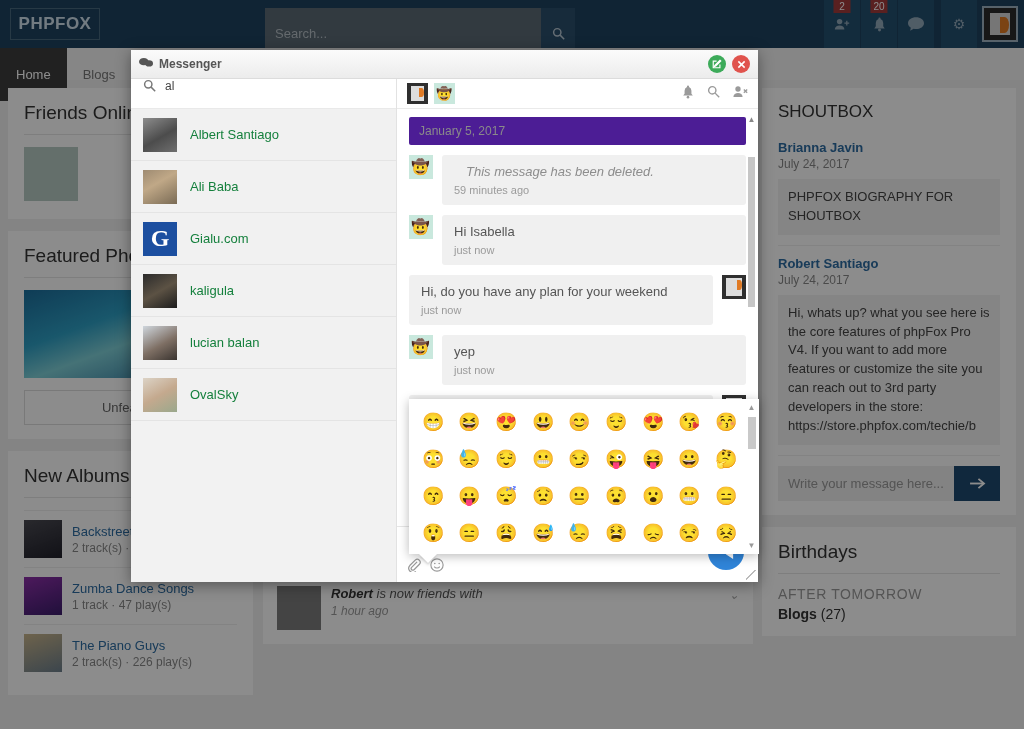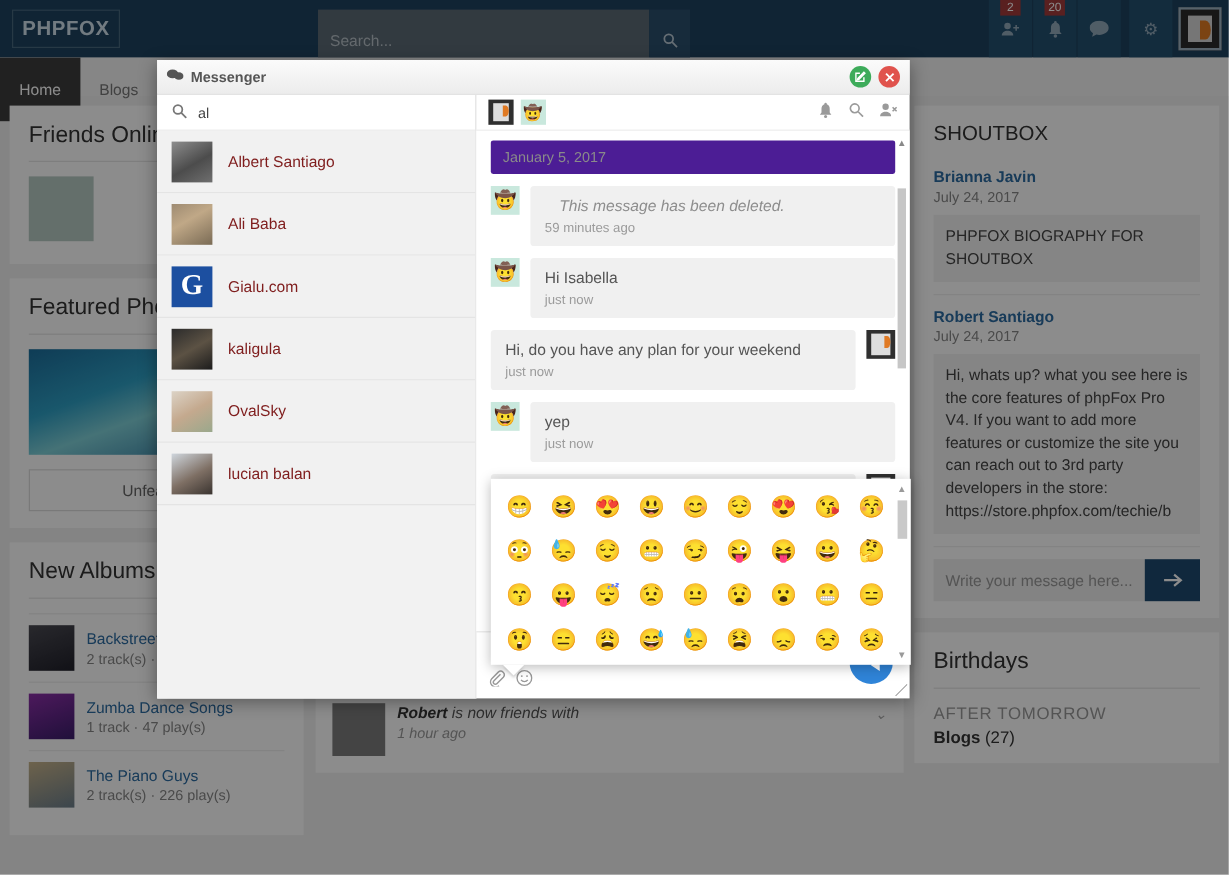--- a/index.html
+++ b/index.html
@@ -119,29 +119,29 @@
   .mh-btns { position: absolute; right: 8px; top: 5px; display: flex; gap: 6px; }
   .rbtn { width: 18px; height: 18px; border-radius: 50%; color: #fff; font-size: 10px;
           display: flex; align-items: center; justify-content: center; }
   .rbtn.green { background: #3dab5a; }
   .rbtn.red { background: #e0534d; }
 
   .mbody { flex: 1; display: flex; min-height: 0; }
 
   
   .contacts { width: 266px; border-right: 1px solid #e2e2e2; display: flex; flex-direction: column; background:#fff; }
-  .c-search { display: flex; align-items: center; height: 30px; padding: 0 12px;
+  .c-search { display: flex; align-items: flex-start; height: 30px; padding: 0 12px;
               border-bottom: 1px solid #e9e9e9; flex: 0 0 30px; }
   .c-search-icon { color: #777; font-size: 13px; margin-right: 9px; }
   .c-search-val { font-size: 12px; color: #444; }
   .c-list { flex: 1; overflow: hidden; background: #f2f2f2; }
   .c-item { display: flex; align-items: center; height: 52px; padding: 0 12px;
             background: #f1f1f1; border-bottom: 1px solid #e4e4e4; }
   .c-avatar { width: 34px; height: 34px; margin-right: 13px; flex: 0 0 34px; }
-  .c-name { font-size: 13px; color: #7f1d1d; }
+  .c-name { font-size: 13px; color: #15803d; }
   .c-gialu { background: #1c4fa0; color: #fff; font-weight: bold; font-size: 24px;
              display: flex; align-items: center; justify-content: center; font-family: "Liberation Serif", serif; }
 
   
   .chat { flex: 1; display: flex; flex-direction: column; min-width: 0; position: relative; }
   .chat-head { height: 30px; border-bottom: 1px solid #eaeaea; display: flex;
                align-items: center; padding: 0 10px; flex: 0 0 30px; }
   .ch-av { width: 21px; height: 21px; margin-right: 6px; position: relative; }
   .ch-av.dark { background: #2f2f2f; }
   .ch-av.dark .bk { position: absolute; inset: 3px 4px; background: #ddd; }
@@ -399,26 +399,26 @@
           </div>
           <div class="c-item">
             <div class="c-avatar c-gialu">G</div>
             <div class="c-name">Gialu.com</div>
           </div>
           <div class="c-item">
             <div class="c-avatar" style="background:linear-gradient(150deg,#2b2b2b,#5c5244 50%,#1c1c1c)"></div>
             <div class="c-name">kaligula</div>
           </div>
           <div class="c-item">
+            <div class="c-avatar" style="background:linear-gradient(150deg,#cfd6dd,#7e6f64 55%,#3a3430)"></div>
+            <div class="c-name">lucian balan</div>
+          </div>
+          <div class="c-item">
             <div class="c-avatar" style="background:linear-gradient(150deg,#dcd3c6,#c4a98e 50%,#9aa88c)"></div>
             <div class="c-name">OvalSky</div>
-          </div>
-          <div class="c-item">
-            <div class="c-avatar" style="background:linear-gradient(150deg,#cfd6dd,#7e6f64 55%,#3a3430)"></div>
-            <div class="c-name">lucian balan</div>
           </div>
         </div>
       </div>
 
       <div class="chat">
         <div class="chat-head">
           <div class="ch-av dark">
             <div class="bk"></div>
             <div class="or"></div>
           </div>

